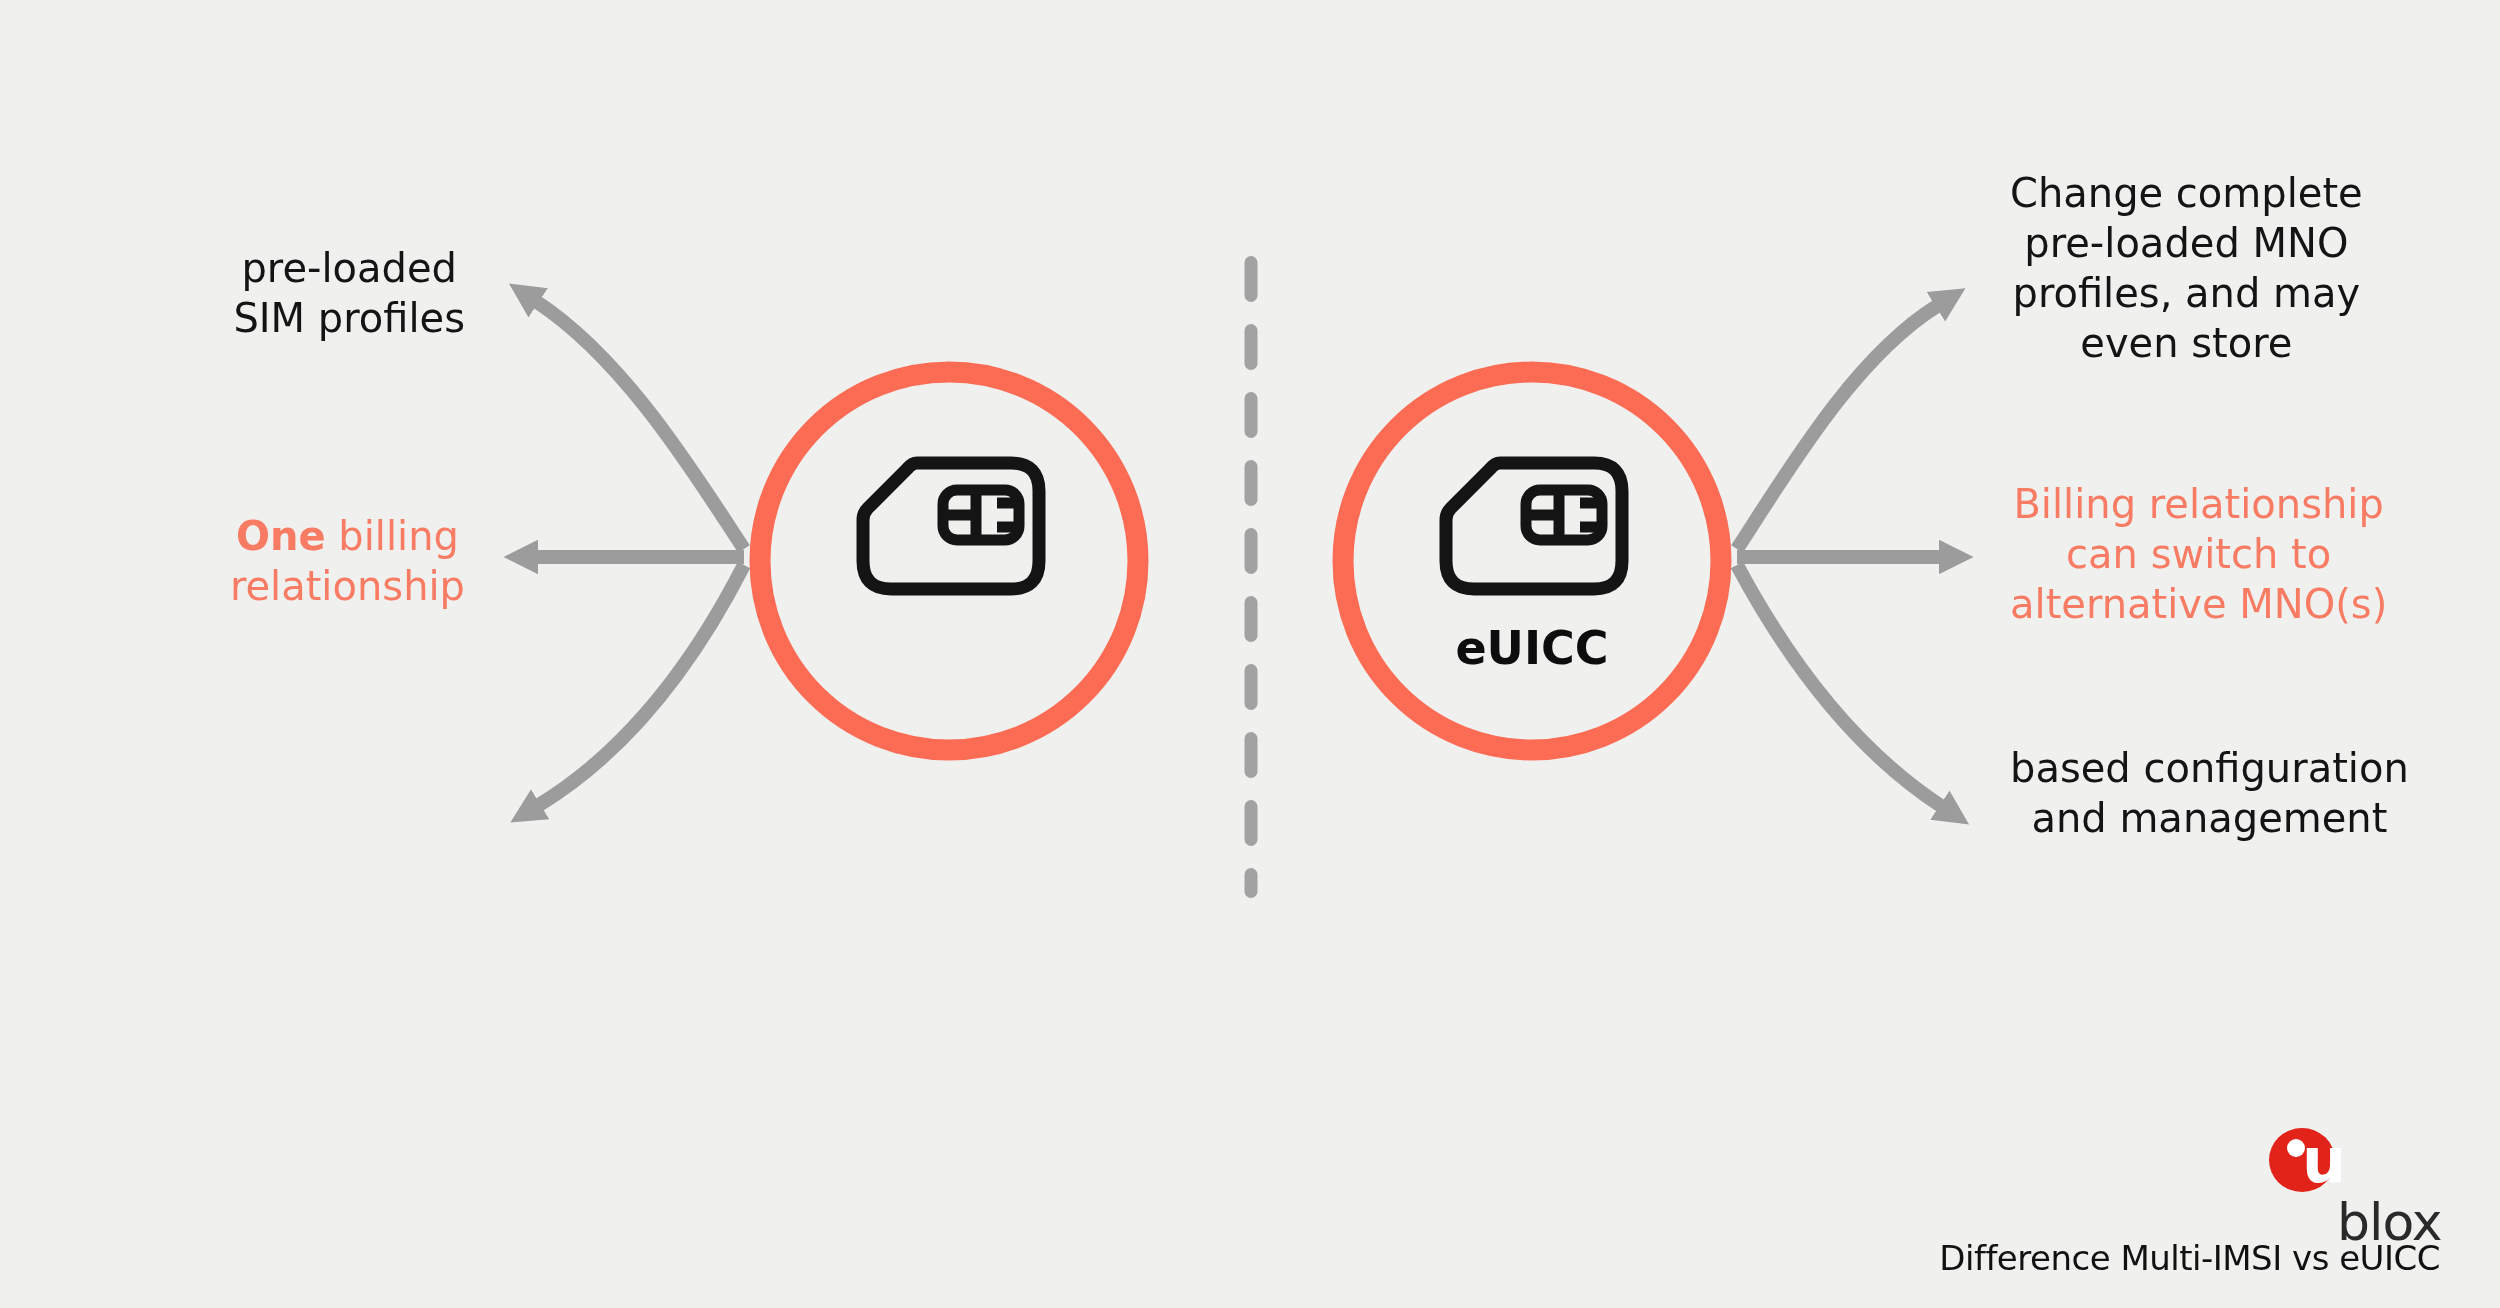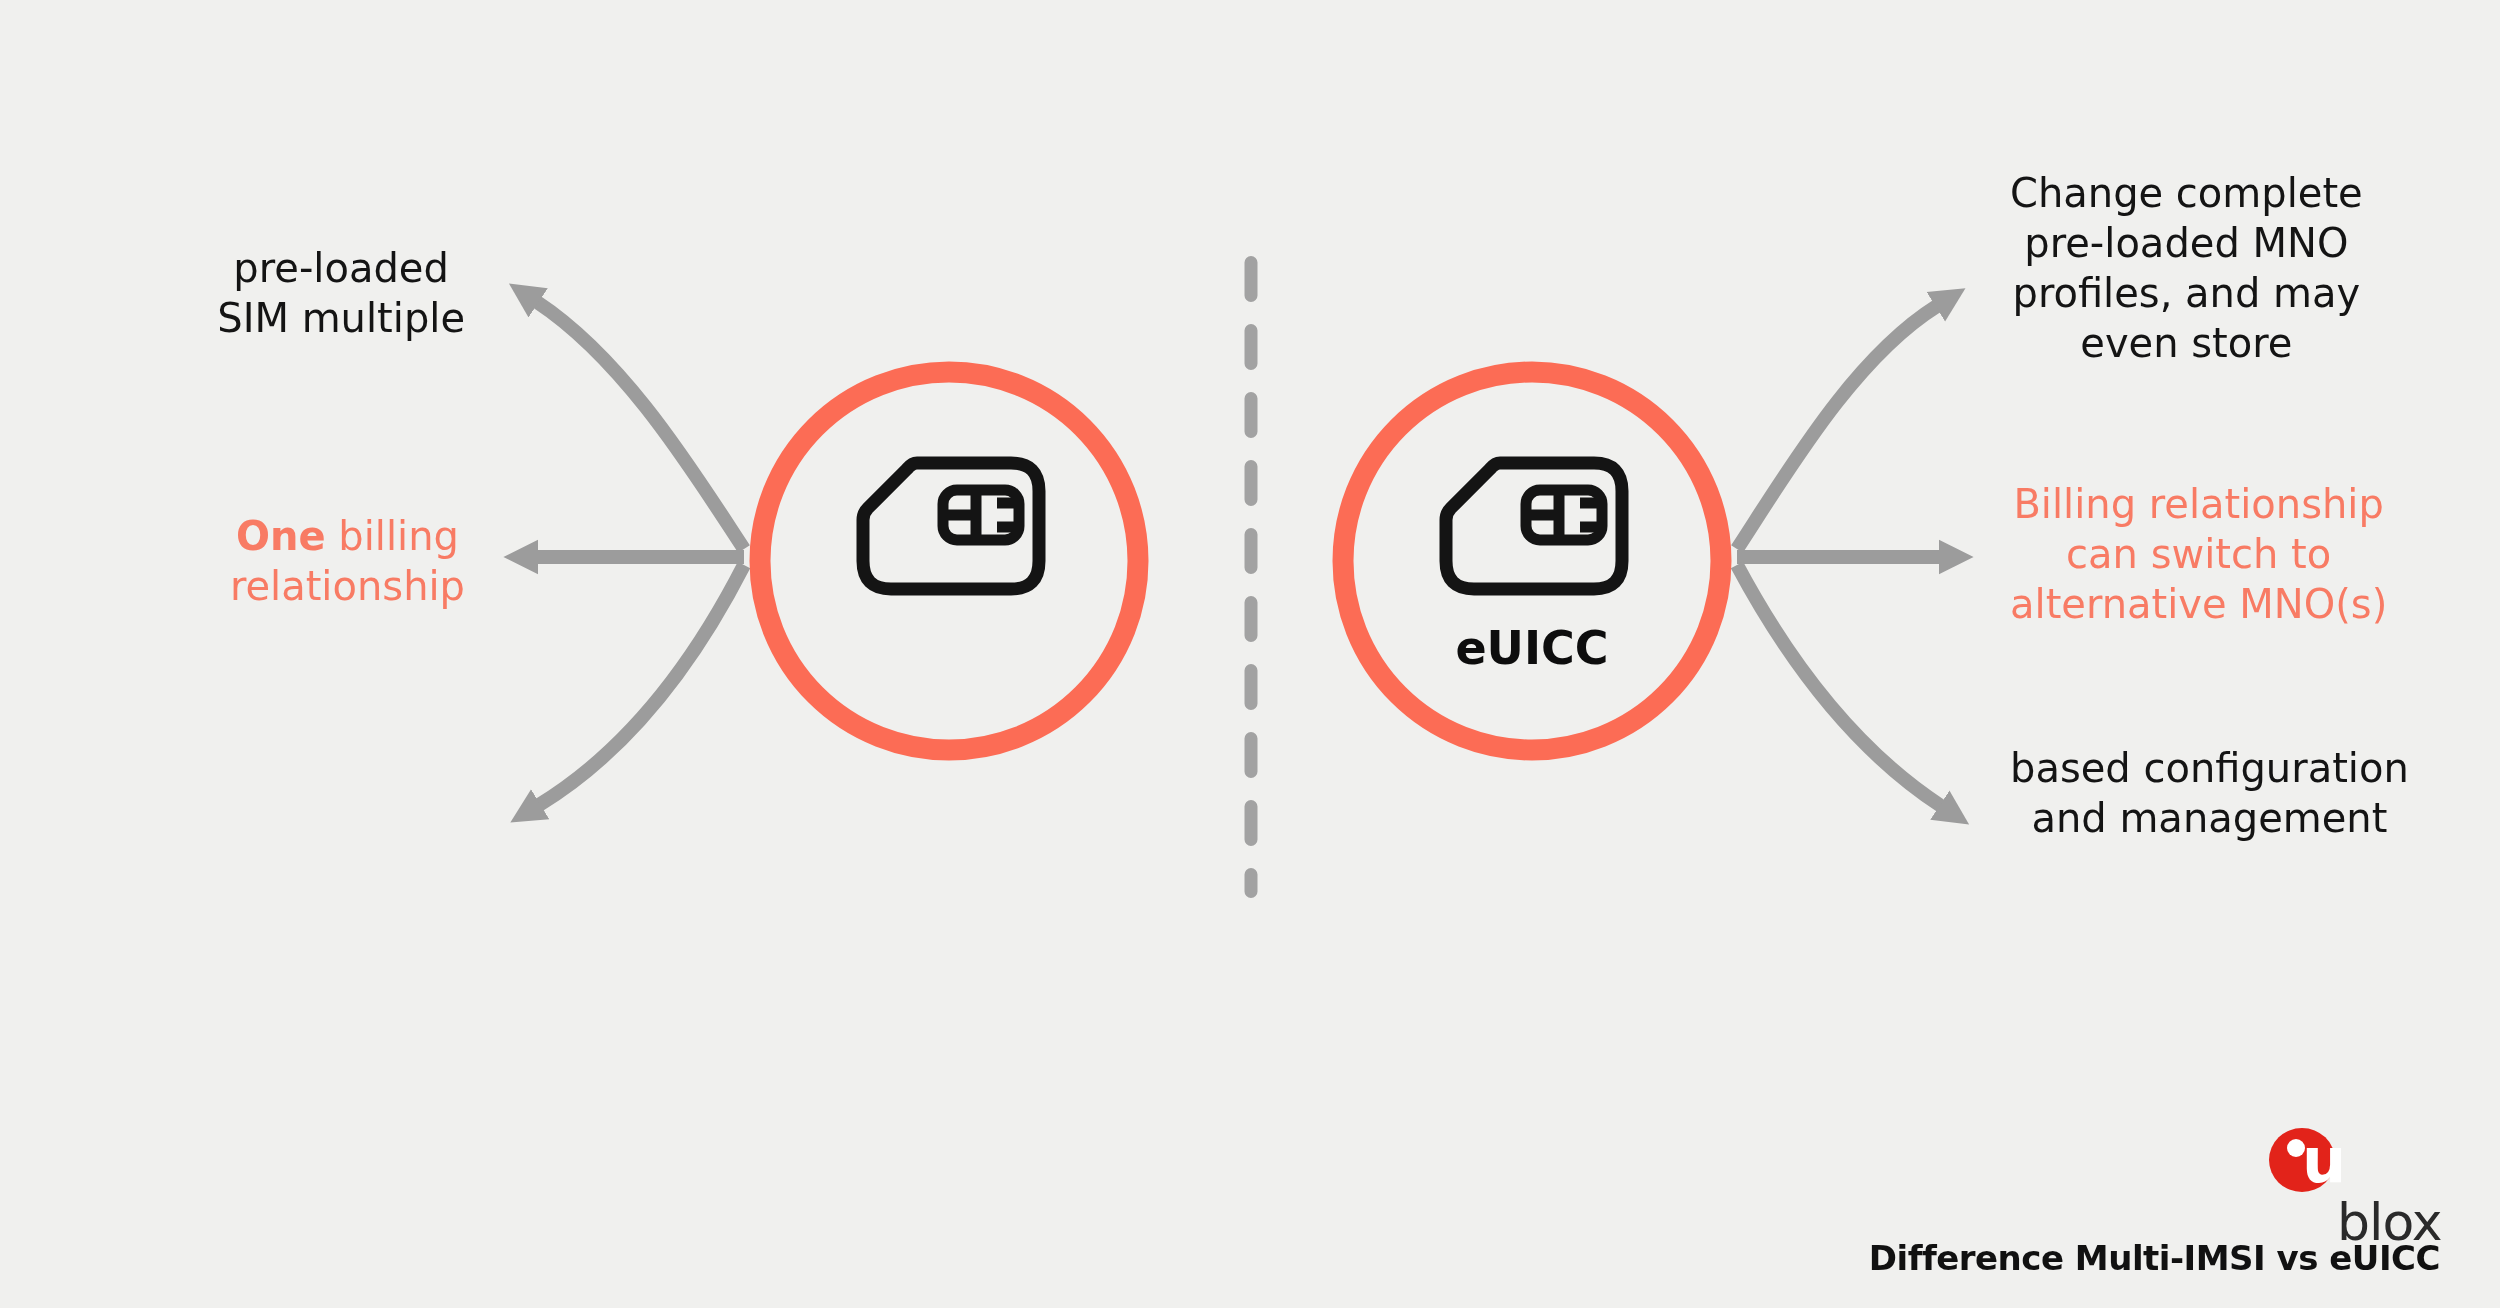--- a/index.html
+++ b/index.html
@@ -42,21 +42,21 @@
 
   .circle-label{position:absolute;transform:translateX(-50%);font-weight:bold;font-size:46px;line-height:52px;color:#0d0d0d;white-space:nowrap}
   #clab-1{left:949px;top:622px}
   #clab-2{left:1532px;top:622px}
 
   
   .logo-bubble{position:absolute;left:2269px;top:1128px;width:66px;height:64px;border-radius:50%;background:var(--logo_red)}
   .logo-dot{position:absolute;left:2287px;top:1139px;width:18px;height:18px;border-radius:50%;background:#ffffff}
   .logo-u{position:absolute;left:2302px;top:1130px;font-weight:bold;font-size:62px;line-height:62px;color:#ffffff}
   .logo-blox{position:absolute;left:2337px;top:1196px;font-weight:normal;font-size:52px;line-height:52px;letter-spacing:-1px;color:var(--logo_dark)}
-  .footer-title{position:absolute;top:1238px;right:60px;font-weight:bold;font-size:34px;line-height:40px;letter-spacing:-0.5px;color:#111111;white-space:nowrap}
+  .footer-title{position:absolute;top:1238px;right:60px;font-weight:normal;font-size:34px;line-height:40px;letter-spacing:-0.5px;color:#111111;white-space:nowrap}
 </style>
 </head>
 <body>
 
 <div class="canvas">
 
   <svg class="layer" viewBox="0 0 2500 1308">
     <defs>
       <marker id="ah" viewBox="0 0 10 10" refX="0.4" refY="5" markerWidth="2.5" markerHeight="3.1" orient="auto" markerUnits="strokeWidth">
         <path class="ah" d="M0 0 L10 5 L0 10 Z"></path>
@@ -88,21 +88,21 @@
 
     <g transform="translate(1438,456)">
       <path class="sim-stroke sim-body" d="M62 7 H156 Q184 7 184 35 V105 Q184 133 156 133 H36 Q8 133 8 105 V64 Q8 57 13 52 L52 13 Q57 7 62 7 Z"></path>
       <rect class="sim-stroke sim-chip" x="88" y="34" width="76" height="50" rx="14"></rect>
       <path class="sim-stroke sim-chip" d="M121 36 V82 M90 59 H121 M162 47 H142 M162 71 H142"></path>
     </g>
   </svg>
 
   <div class="label lab-left" id="lab-l1">
       <div><span>pre-loaded</span></div>
-      <div><span>SIM multiple</span></div>
+      <div><span>SIM profiles</span></div>
     </div>
   <div class="label lab-left orange" id="lab-l2">
       <div><span class="bold">One</span><span> billing</span></div>
       <div><span>relationship</span></div>
     </div>
   <div class="label lab-right" id="lab-r1">
       <div><span>Change complete</span></div>
       <div><span>pre-loaded MNO</span></div>
       <div><span>profiles, and may</span></div>
       <div><span>even store</span></div>

